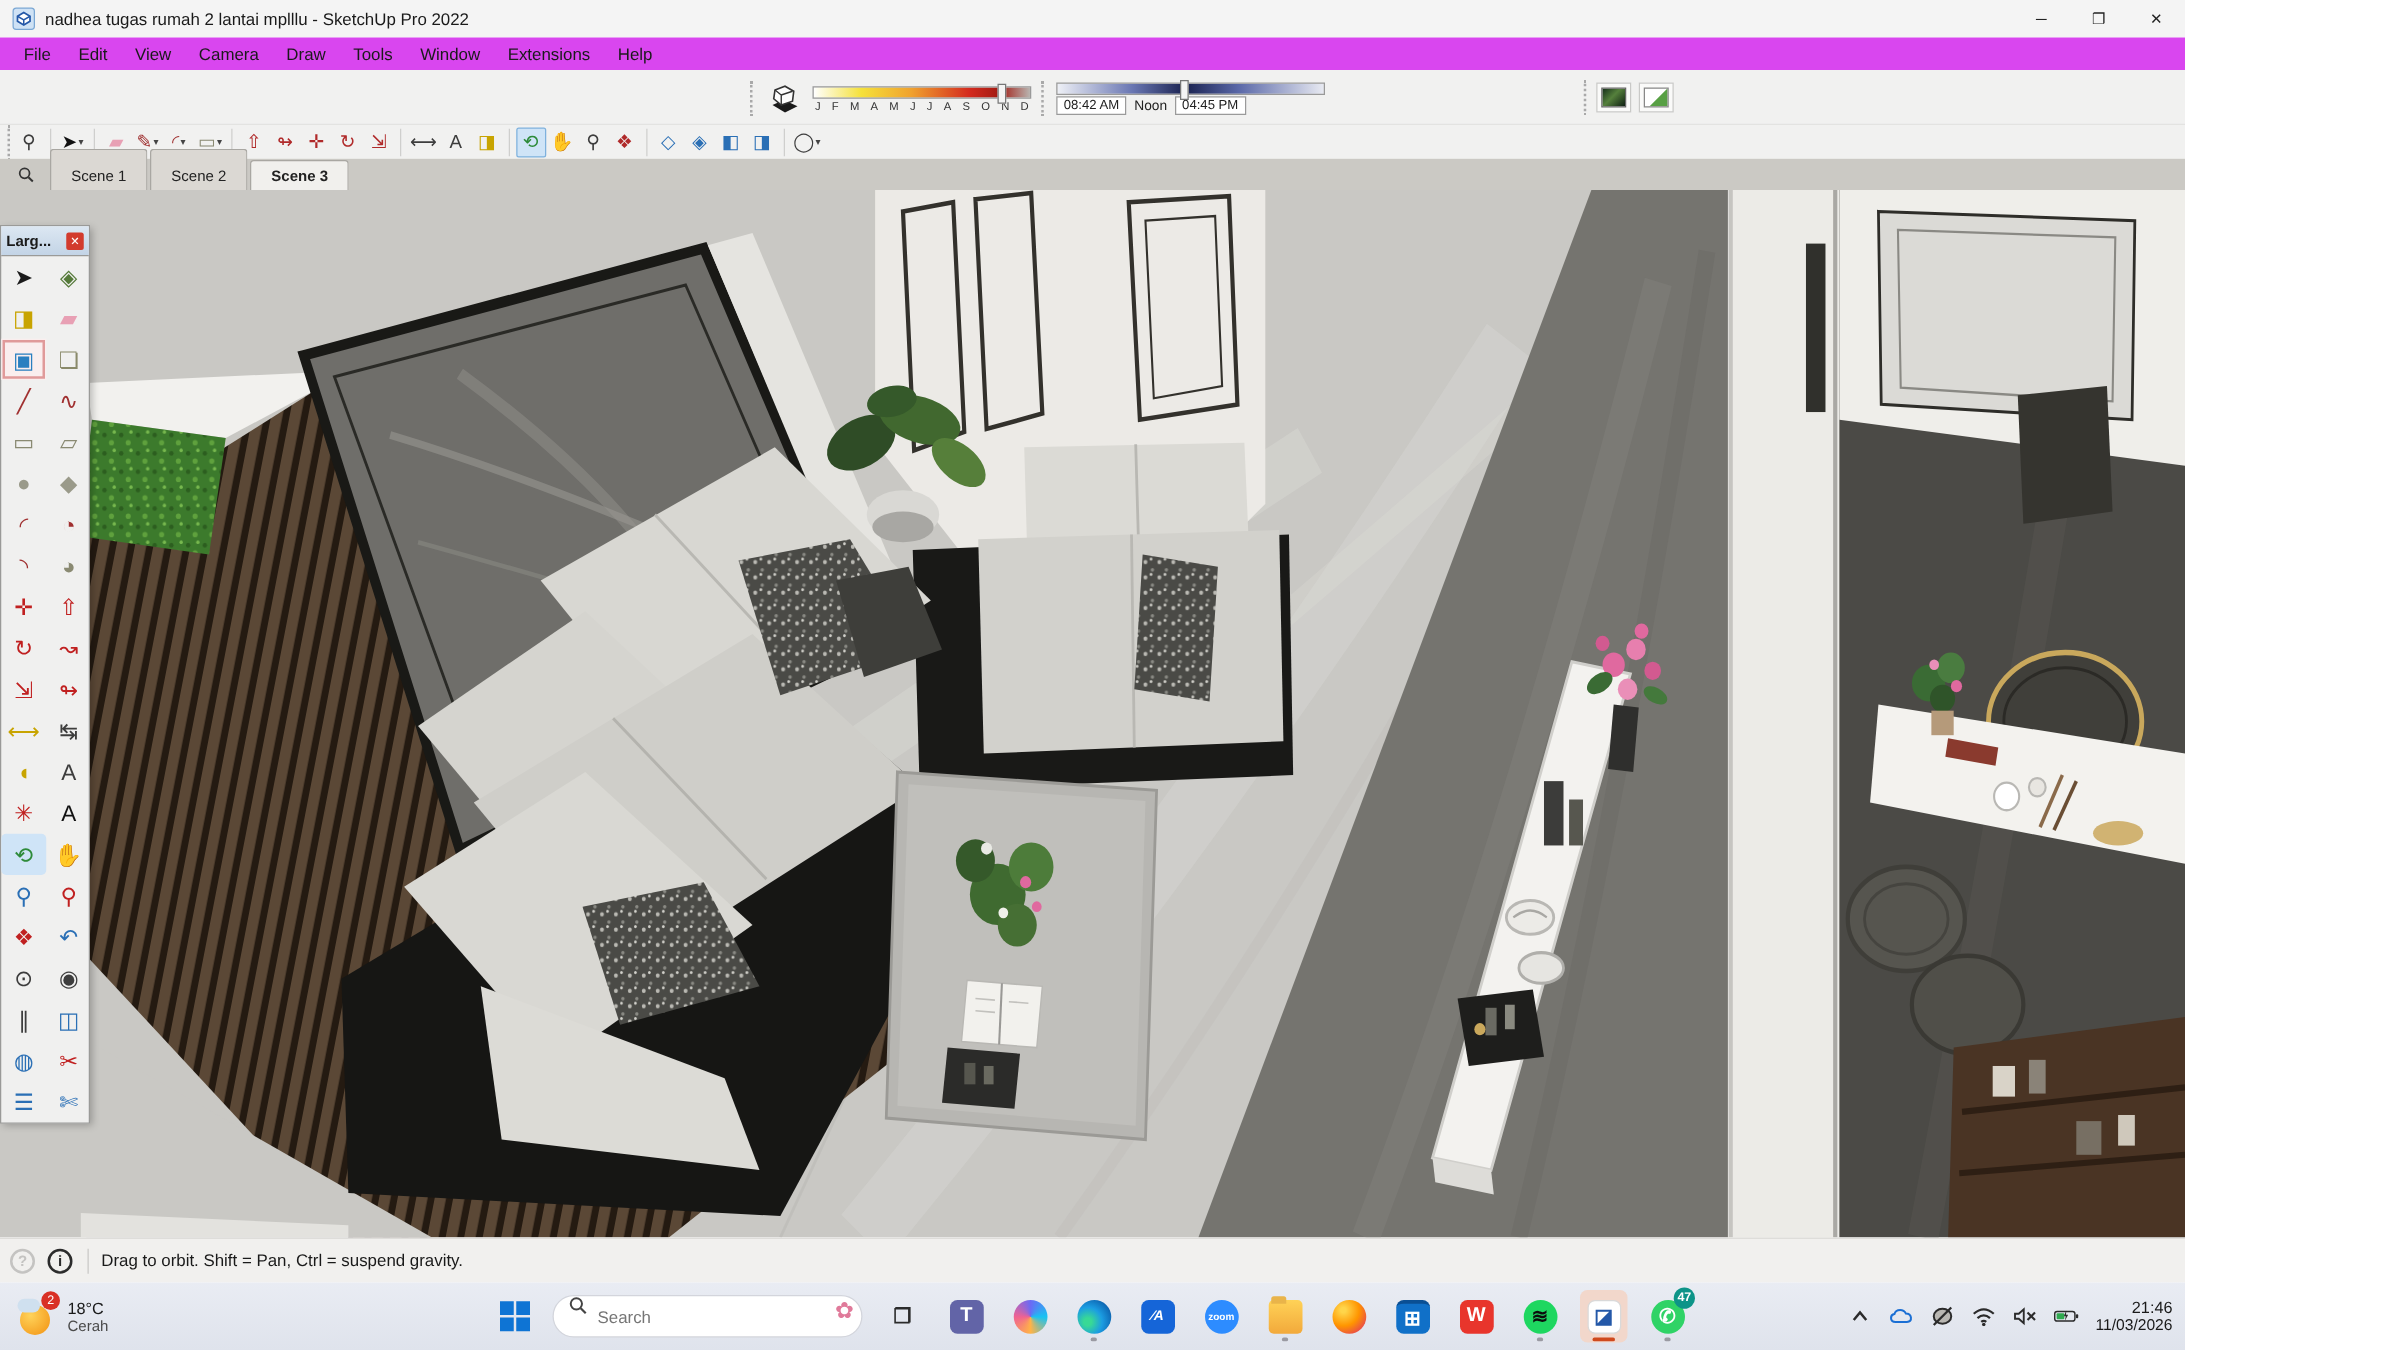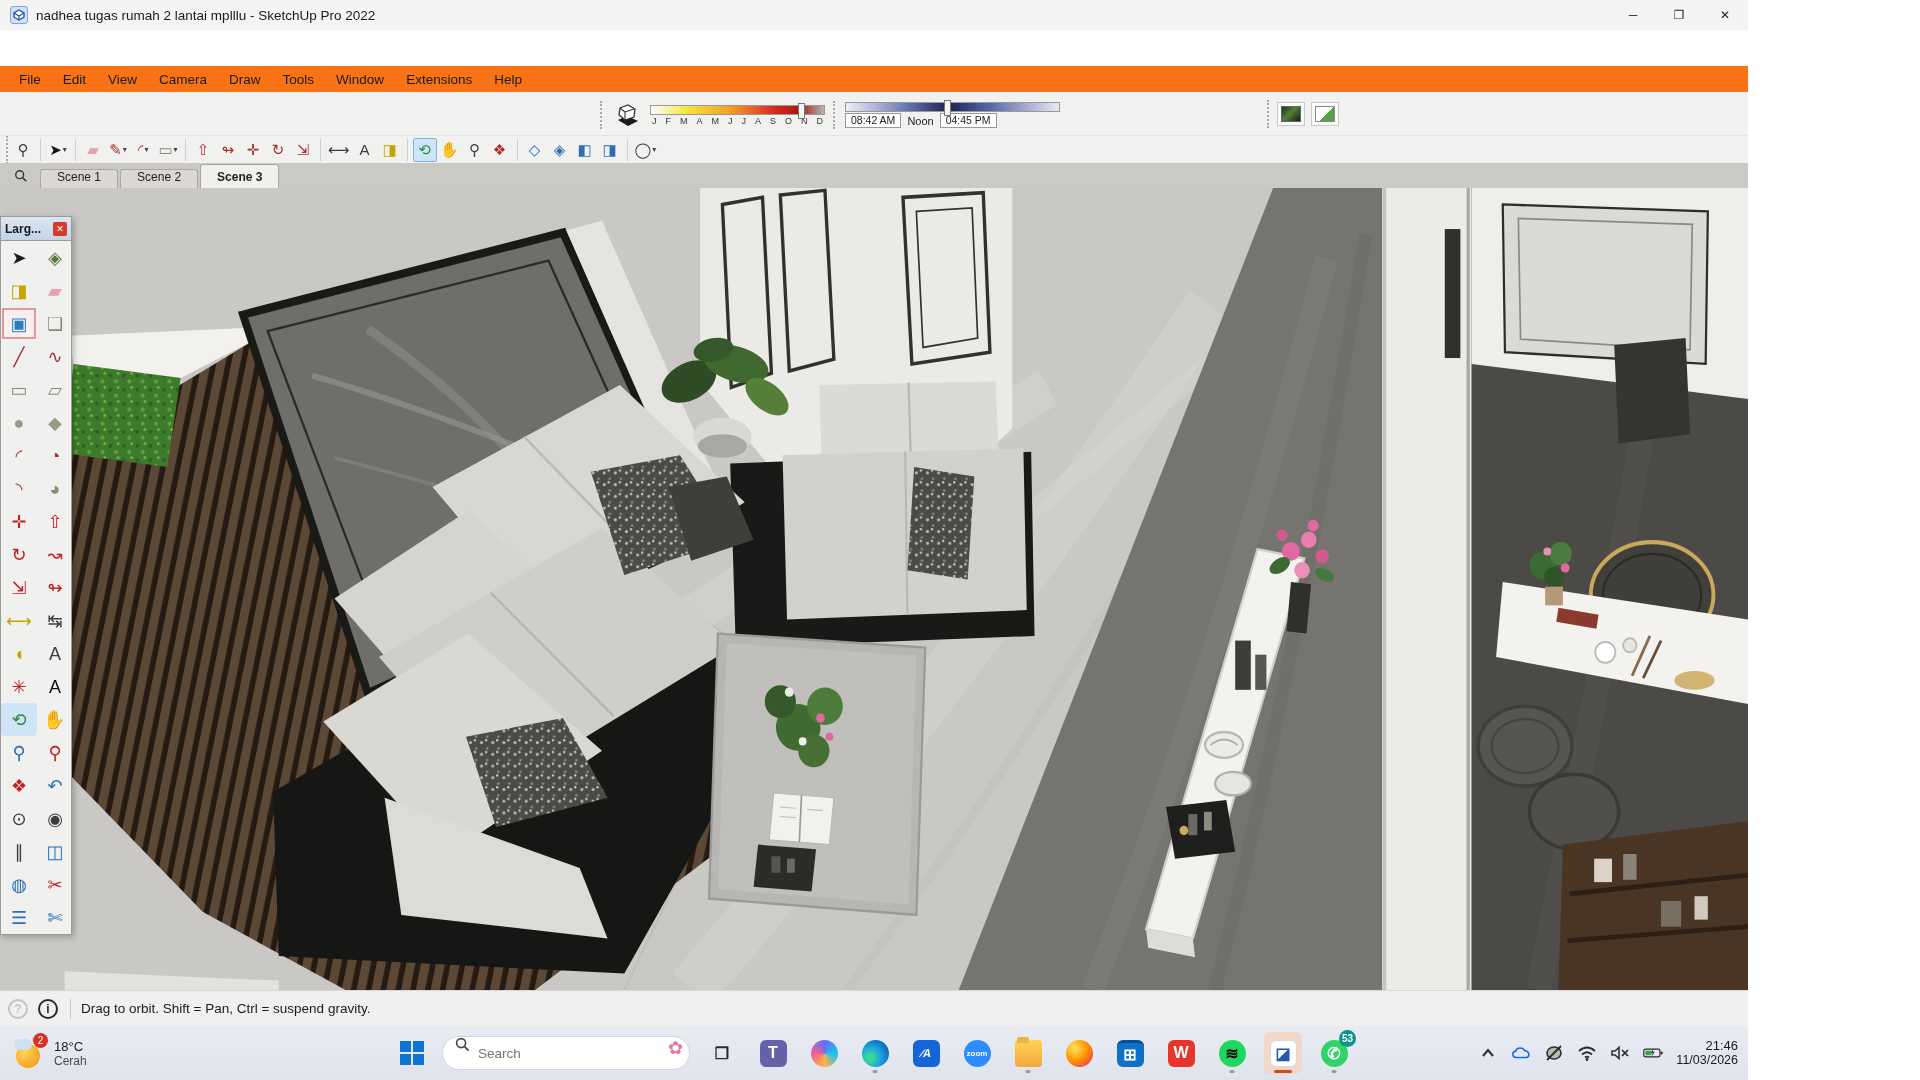--- a/index.html
+++ b/index.html
@@ -8,21 +8,21 @@
 
   
   .titlebar { height:30px; background:#f4f4f4; display:flex; align-items:center; flex:0 0 auto; }
   .app-logo { width:18px; height:18px; margin:0 8px 0 10px; border-radius:3px; background:#cfe2f5; border:1px solid #7aa7d4; display:flex; align-items:center; justify-content:center; }
   .app-logo svg { width:14px; height:14px; }
   .title-text { font-size:13.5px; color:#1a1a1a; }
   .win-controls { margin-left:auto; display:flex; height:100%; }
   .win-btn { width:46px; height:100%; display:flex; align-items:center; justify-content:center; font-size:12px; color:#222; }
 
   
-  .menubar { height:26px; background:#f97316; display:flex; align-items:center; padding-left:8px; flex:0 0 auto;margin-top:36px; }
+  .menubar { height:26px; background:#d946ef; display:flex; align-items:center; padding-left:8px; flex:0 0 auto; }
   .menu-item { padding:3px 11px; font-size:13.5px; color:#1a1a1a; }
 
   
   .toolband1 { height:44px; background:#f1f1f0; position:relative; flex:0 0 auto; border-bottom:1px solid #e3e3e1; }
   .shadow-toolbar { position:absolute; left:600px; top:5px; height:36px; display:flex; align-items:center; gap:8px; }
   .grip { width:4px; height:28px; border-left:2px dotted #a9a9a9; }
   .shadow-box-icon { width:30px; height:30px; position:relative; }
   .date-block { display:flex; flex-direction:column; width:175px; }
   .gradient-strip { position:relative; height:10px; border:1px solid #999; background:linear-gradient(90deg,#ffffff,#f5e13a 22%,#f0a22e 45%,#d42a1e 72%,#a11a12 86%,#b9b4b0 100%); }
   .slider-handle { position:absolute; top:-3px; width:7px; height:16px; background:#f4f4f4; border:1px solid #777; }
@@ -42,21 +42,21 @@
   .toolband2 { height:27px; background:#f1f1f0; display:flex; align-items:center; padding-left:6px; gap:1px; flex:0 0 auto; }
   .tool-btn { min-width:24px; height:24px; display:flex; align-items:center; justify-content:center; border:1px solid transparent; border-radius:2px; padding:0 1px; }
   .tool-btn.active { background:#cfe4f7; border-color:#7eb1dd; }
   .tool-glyph { font-size:15px; line-height:1; }
   .dd-arrow { font-size:8px; color:#444; margin-left:1px; }
   .tool-sep { width:1px; height:22px; background:#cfcfcd; margin:0 4px; }
 
   
   .scenebar { height:25px; background:#cbc9c4; display:flex; align-items:flex-end; padding-left:10px; flex:0 0 auto; }
   .scene-search { width:22px; height:20px; margin:0 8px 2px 0; display:flex; align-items:center; justify-content:center; }
-  .scene-tab { padding:0 16px 4px; font-size:12px; color:#222; background:#dbd8d3; border:1px solid #a9a7a2; border-bottom:none; margin-right:2px; border-radius:3px 3px 0 0; }
+  .scene-tab { padding:14px 16px 4px; font-size:12px; color:#222; background:#dbd8d3; border:1px solid #a9a7a2; border-bottom:none; margin-right:2px; border-radius:3px 3px 0 0; }
   .scene-tab.active { background:#f1f0ed; padding-top:5px; font-weight:bold; }
 
   
   .viewport { position:relative; flex:1 1 auto; background:#efefed; overflow:hidden; }
   .viewport > svg.scene { position:absolute; inset:0; width:100%; height:100%; }
 
   
   .palette { position:absolute; left:0; top:28px; width:72px; background:#f0f0ef; border:1px solid #9a9a98; box-shadow:2px 2px 6px rgba(0,0,0,.25); }
   .palette-title { height:24px; background:linear-gradient(#dce7f2,#c3d4e6); display:flex; align-items:center; padding:0 4px; border-bottom:1px solid #9a9a98; }
   .palette-title .ttl { font-size:12px; font-weight:bold; color:#1a1a1a; flex:1; }
@@ -708,21 +708,21 @@
           <div class="dock-app active">
             <div class="ic rounded sketchup">
               <span style="color: rgb(36, 88, 168); font-size: 16px;">◪</span>
             </div>
             <div class="run-dot"></div>
           </div>
           <div class="dock-app">
             <div class="ic circle" style="background: rgb(47, 211, 102);">
               <span style="color: rgb(255, 255, 255); font-size: 16px;">✆</span>
             </div>
-            <div class="app-badge">53</div>
+            <div class="app-badge">47</div>
             <div class="run-dot"></div>
           </div>
         </div>
     </div>
 
     <div class="tray">
       <div class="tray-icon">
         <svg width="14" height="10" viewBox="0 0 14 10">
             <polyline points="2,8 7,2 12,8" fill="none" stroke="#2b2b2b" stroke-width="2"></polyline>
           </svg>

